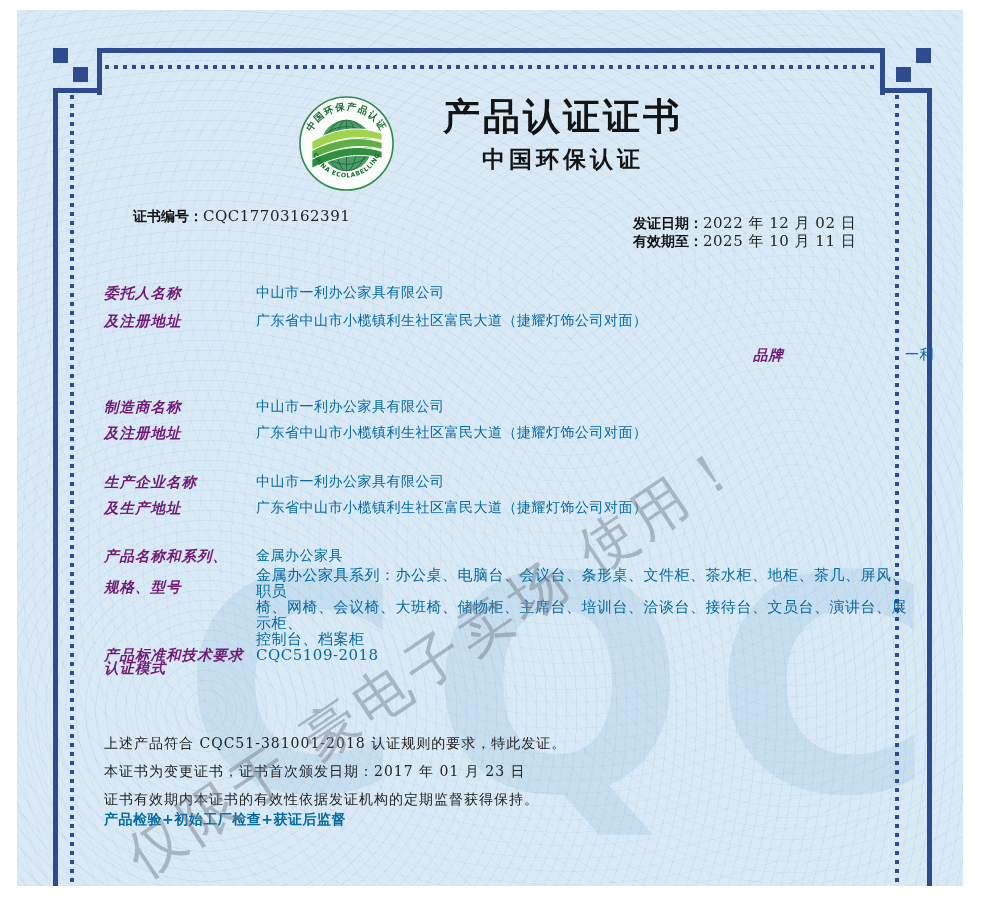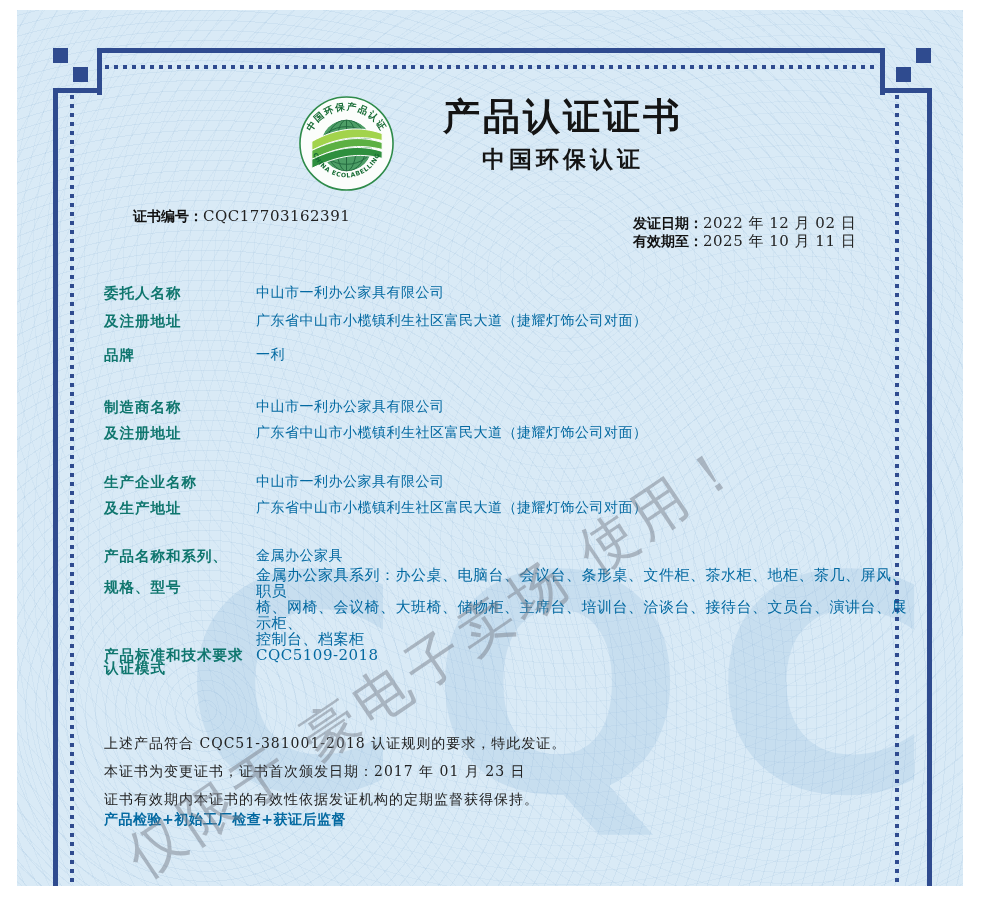--- a/index.html
+++ b/index.html
@@ -49,21 +49,21 @@
 
   .serif{font-family:"DejaVu Serif","Liberation Serif",serif;}
   .metaLbl{font-weight:700;font-size:14px;color:#111;}
   .metaVal{font-size:15px;color:#222;letter-spacing:.5px;}
 
   .meta-certno{position:absolute;left:116px;top:196px;white-space:nowrap;}
   .meta-issue{position:absolute;left:616px;top:195px;white-space:nowrap;margin-top:8px;}
   .meta-valid{position:absolute;left:616px;top:221px;white-space:nowrap;}
 
   .row{position:absolute;left:87px;display:flex;align-items:flex-start;width:830px;}
-  .flabel{flex:0 0 152px;font-weight:700;font-size:14.5px;color:#0f766e;letter-spacing:1px;}
+  .flabel{flex:0 0 152px;font-weight:700;font-size:14.5px;color:#701a75;letter-spacing:1px;font-style:italic;}
   .fvalue{font-size:14px;color:#0369a1;letter-spacing:.5px;}
   .flabel .l2{margin-top:12px;}
 
   .prod .fvalue div{line-height:16px;font-size:15px;width:665px;}
   .prod .fvalue .v1{font-size:14px;margin-bottom:4px;}
 
   .footer{position:absolute;left:87px;width:700px;color:#222;}
   .footer div{font-family:"DejaVu Serif","Liberation Serif",serif;font-size:14px;letter-spacing:1px;margin-bottom:10px;white-space:nowrap;}
 </style>
 </head>
@@ -143,21 +143,21 @@
     </div>
 
     <div class="row" style="top:274px;">
       <div class="flabel">委托人名称</div>
       <div class="fvalue">中山市一利办公家具有限公司</div>
     </div>
     <div class="row" style="top:302px;">
       <div class="flabel">及注册地址</div>
       <div class="fvalue">广东省中山市小榄镇利生社区富民大道（捷耀灯饰公司对面）</div>
     </div>
-    <div class="row" style="top:336px;">
+    <div class="row" style="top:336px;justify-content:flex-end;">
       <div class="flabel">品牌</div>
       <div class="fvalue">一利</div>
     </div>
     <div class="row" style="top:388px;">
       <div class="flabel">制造商名称</div>
       <div class="fvalue">中山市一利办公家具有限公司</div>
     </div>
     <div class="row" style="top:414px;">
       <div class="flabel">及注册地址</div>
       <div class="fvalue">广东省中山市小榄镇利生社区富民大道（捷耀灯饰公司对面）</div>

